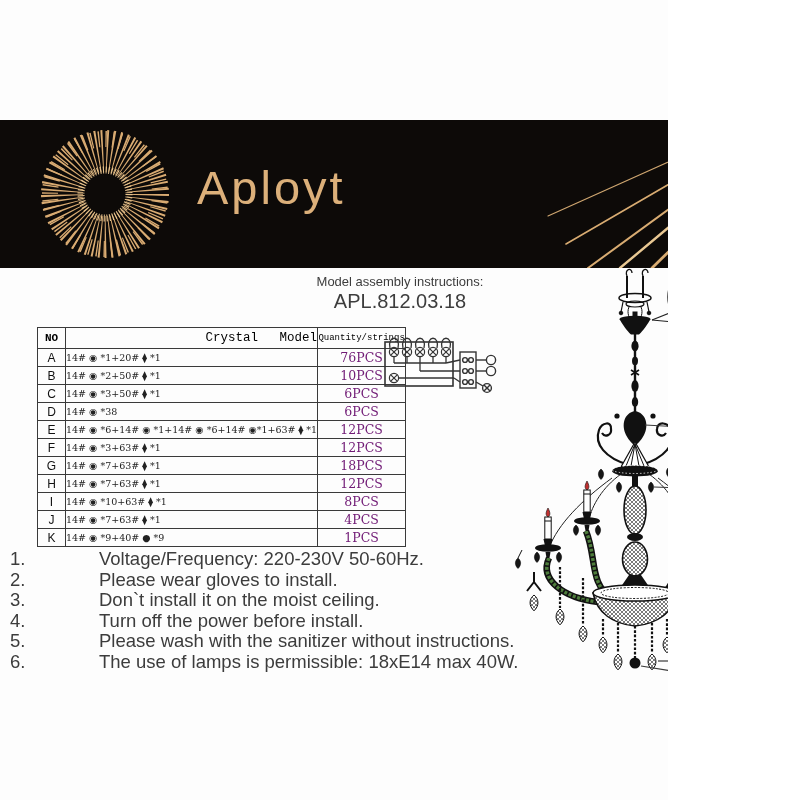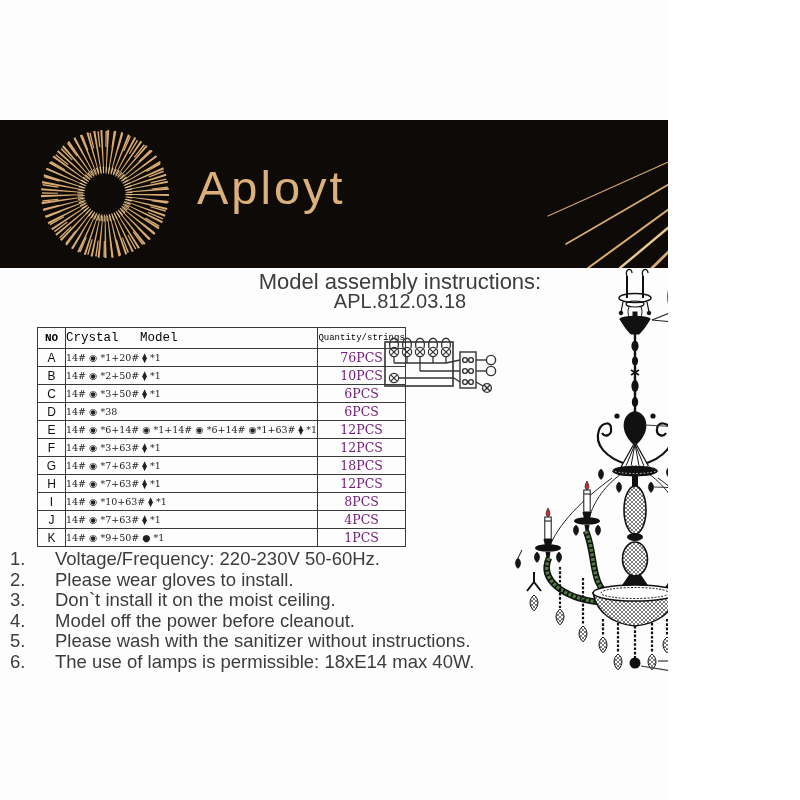--- a/index.html
+++ b/index.html
@@ -6,44 +6,44 @@
   #page{position:relative;width:668px;height:800px;background:#fdfdfd;overflow:hidden;
         font-family:"Liberation Sans",sans-serif;}
   
   #banner{position:absolute;left:0;top:120px;width:800px;height:148px;background:#0d0a08;overflow:hidden;}
   #logo{position:absolute;left:40px;top:9px;}
   #brand{position:absolute;left:197px;top:40px;font-size:47px;line-height:56px;
          letter-spacing:3px;color:#dcb07a;font-family:"Liberation Sans",sans-serif;}
   #rays{position:absolute;left:0;top:0;}
   
   #title-block{position:absolute;left:0;top:272px;width:800px;text-align:center;color:#3d3d3d;}
-  #title-line1{font-size:22px;line-height:20px;}
+  #title-line1{font-size:13px;line-height:20px;}
   #title-line2{font-size:20px;line-height:19px;}
   
   #parts-table{position:absolute;left:37px;top:327px;border-collapse:collapse;table-layout:fixed;padding-left:40px;}
   #parts-table td,#parts-table th{border:1px solid #3a3a3a;padding:0;margin:0;overflow:hidden;white-space:nowrap;}
   #parts-table th{height:20px;}
   #parts-table td{height:17px;}
   .col-no{width:27px;text-align:center;}
   .col-model{width:212px;}
   .col-qty{width:87px;text-align:center;}
   th.col-no{font:bold 11px "Liberation Mono",monospace;}
-  th.col-model{font:12.5px "Liberation Mono",monospace;text-align:left;word-spacing:14px;}
+  th.col-model{font:12.5px "Liberation Mono",monospace;text-align:right;word-spacing:14px;}
   th.col-qty{font:9px "Liberation Mono",monospace;}
   td.col-no{font:12px "Liberation Sans",sans-serif;color:#111;}
   td.col-model{font:9.5px "DejaVu Serif",serif;color:#222;padding-left:8px;}
   td.col-qty{font:12.5px "DejaVu Serif",serif;color:#701a75;}
   
   #wiring{position:absolute;left:380px;top:330px;}
   #chandelier{position:absolute;left:500px;top:262px;}
   
   #instructions{position:absolute;left:10px;top:549px;width:540px;color:#3c3c3c;}
   .instr-row{display:flex;font-size:18.5px;line-height:20.5px;}
   .instr-num{width:45px;flex:none;}
-  .instr-text{flex:1;}
+  .instr-text{flex:1;margin-left:44px;}
   svg text{font-family:"Liberation Sans",sans-serif;}
   .plabel{font-size:13px;fill:#1a1a1a;}
   .leader{stroke:#3a3a3a;stroke-width:1.2;}
 </style>
 </head>
 <body>
 
 <div id="page">
 
   <div id="banner">
@@ -127,21 +127,21 @@
           <td class="col-model">14# ◉ *10+63# ⧫ *1</td>
           <td class="col-qty">8PCS</td>
         </tr>
     <tr>
           <td class="col-no">J</td>
           <td class="col-model">14# ◉ *7+63# ⧫ *1</td>
           <td class="col-qty">4PCS</td>
         </tr>
     <tr>
           <td class="col-no">K</td>
-          <td class="col-model">14# ◉ *9+50# ● *1</td>
+          <td class="col-model">14# ◉ *9+40# ● *9</td>
           <td class="col-qty">1PCS</td>
         </tr>
   </tbody>
     </table>
 
   <svg id="wiring" width="122" height="64" viewBox="0 0 122 64">
     <g stroke="#333" fill="none">
       <rect x="5" y="12" width="68" height="44" stroke-width="1.6"></rect>
       <g stroke-width="1.2">
         <circle cx="14" cy="22" r="4.6"></circle>
@@ -410,21 +410,21 @@
     <div class="instr-row">
       <span class="instr-num">2.</span>
       <span class="instr-text">Please wear gloves to install.</span>
     </div>
     <div class="instr-row">
       <span class="instr-num">3.</span>
       <span class="instr-text">Don`t install it on the moist ceiling.</span>
     </div>
     <div class="instr-row">
       <span class="instr-num">4.</span>
-      <span class="instr-text">Model off the power before cleanout.</span>
+      <span class="instr-text">Turn off the power before install.</span>
     </div>
     <div class="instr-row">
       <span class="instr-num">5.</span>
       <span class="instr-text">Please wash with the sanitizer without instructions.</span>
     </div>
     <div class="instr-row">
       <span class="instr-num">6.</span>
       <span class="instr-text">The use of lamps is permissible: 18xE14 max 40W.</span>
     </div>
   </div>

